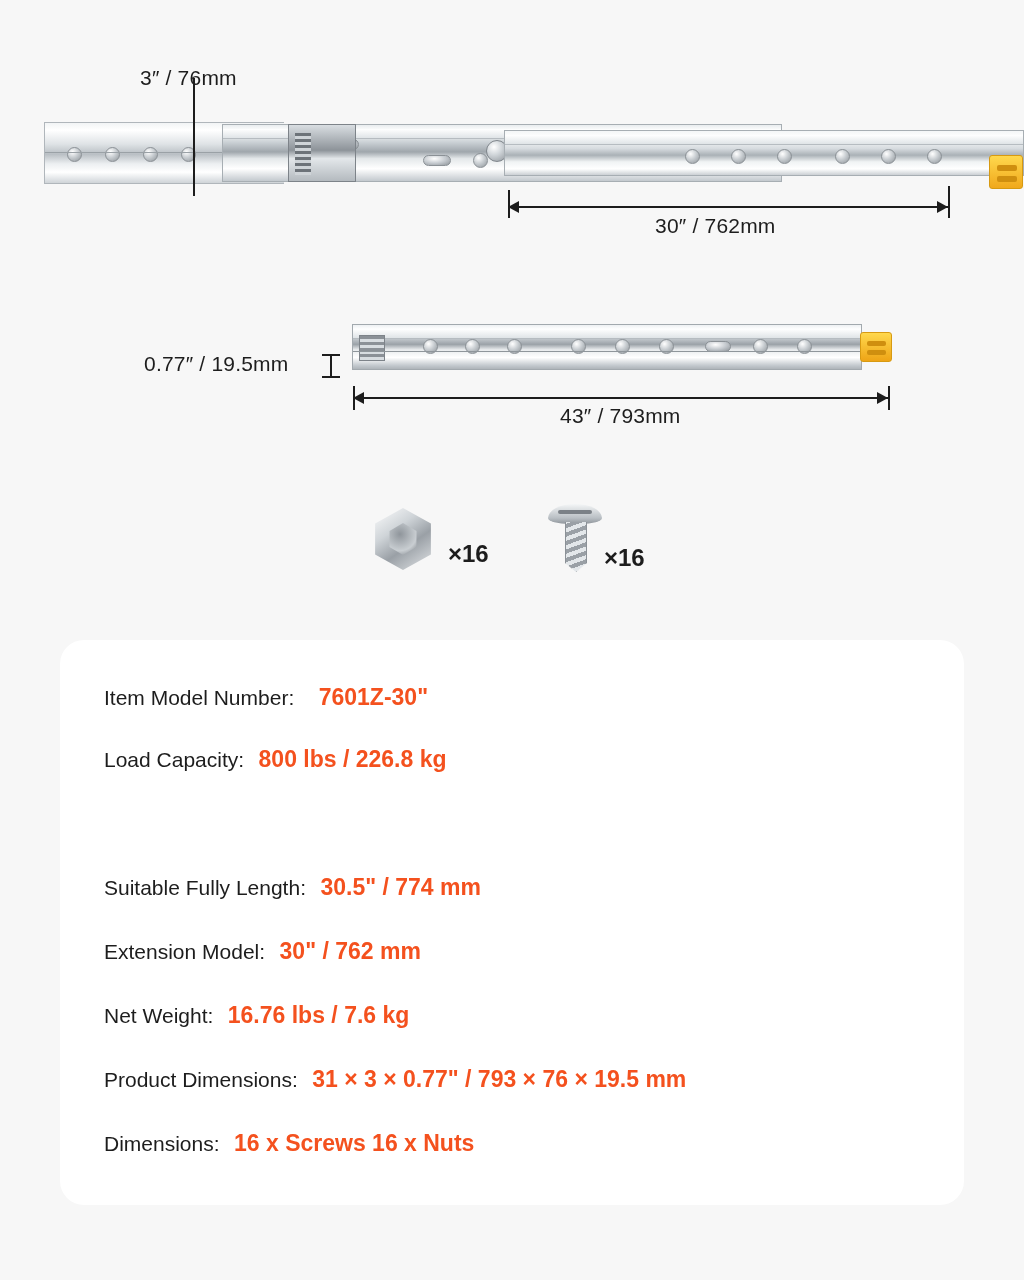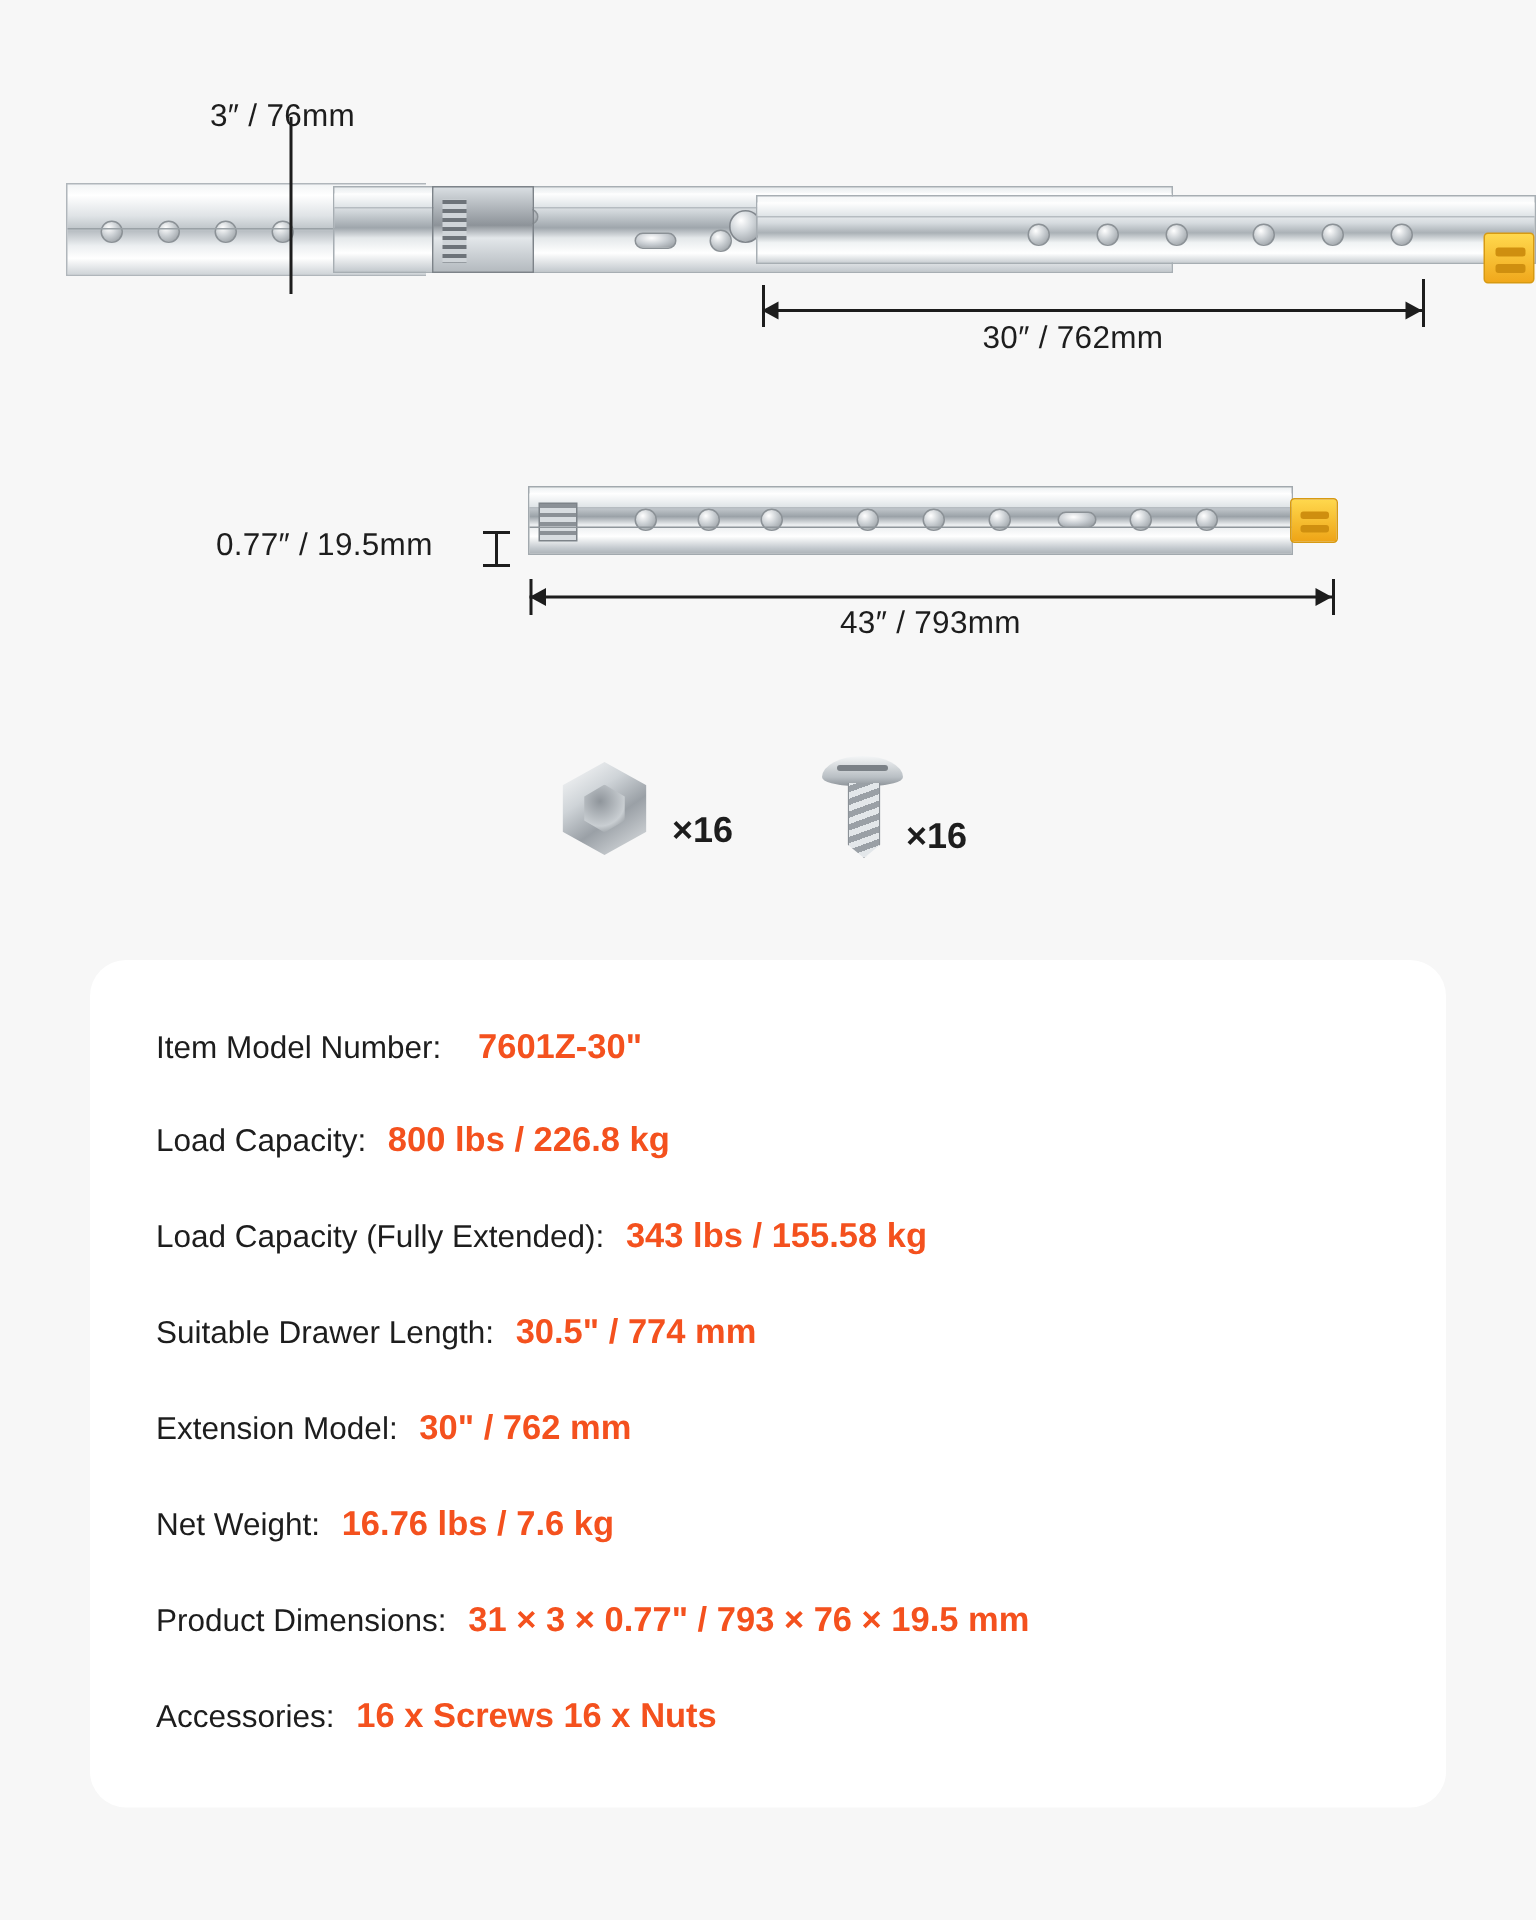--- a/index.html
+++ b/index.html
@@ -415,43 +415,39 @@
   <div class="spec-row" style="top:44px;">
     <span class="spec-label">Item Model Number:</span>
     <span class="spec-value sub">7601Z-30"</span>
   </div>
 
   <div class="spec-row" style="top:106px;">
     <span class="spec-label">Load Capacity:</span>
     <span class="spec-value">800 lbs / 226.8 kg</span>
   </div>
 
-  <div class="spec-row" style="top:170px;">
-    <span class="spec-label">Load Capacity (Fully Extended):</span>
-    <span class="spec-value">343 lbs / 155.58 kg</span>
-  </div>
 
   <div class="spec-row" style="top:234px;">
-    <span class="spec-label">Suitable Drawer Length:</span>
+    <span class="spec-label">Suitable Fully Length:</span>
     <span class="spec-value">30.5" / 774 mm</span>
   </div>
 
   <div class="spec-row" style="top:298px;">
     <span class="spec-label">Extension Model:</span>
     <span class="spec-value">30" / 762 mm</span>
   </div>
 
   <div class="spec-row" style="top:362px;">
     <span class="spec-label">Net Weight:</span>
     <span class="spec-value">16.76 lbs / 7.6 kg</span>
   </div>
 
   <div class="spec-row" style="top:426px;">
     <span class="spec-label">Product Dimensions:</span>
     <span class="spec-value">31 × 3 × 0.77" / 793 × 76 × 19.5 mm</span>
   </div>
 
   <div class="spec-row" style="top:490px;">
-    <span class="spec-label">Accessories:</span>
+    <span class="spec-label">Dimensions:</span>
     <span class="spec-value">16 x Screws   16 x Nuts</span>
   </div>
 
 </div>
 
 </body></html>

